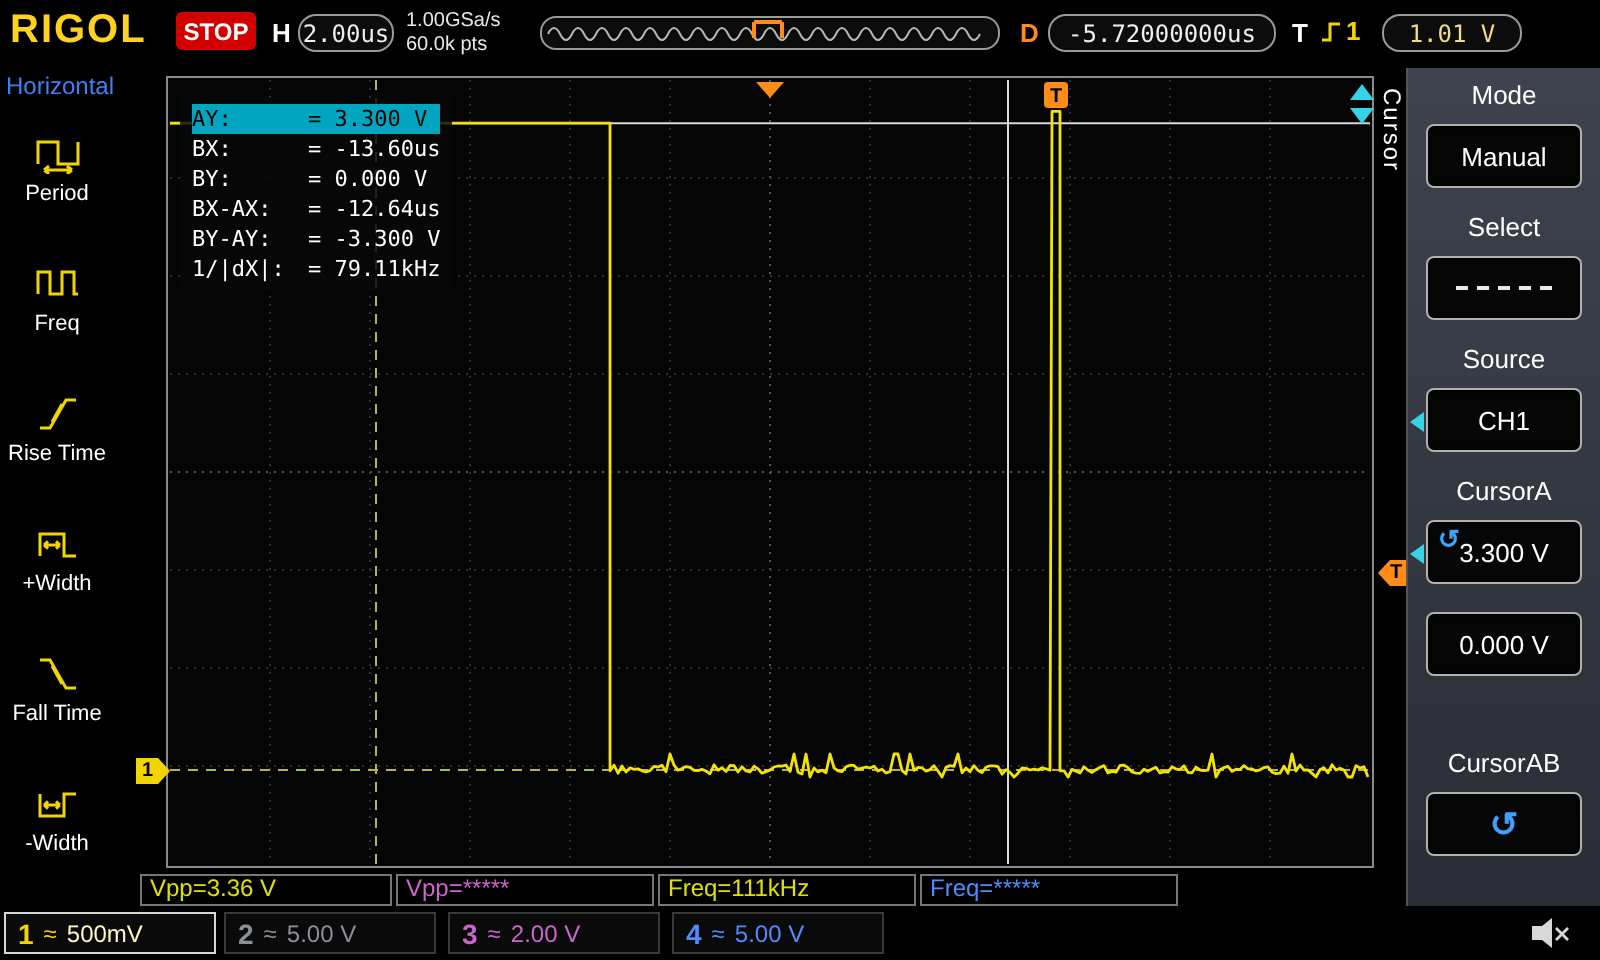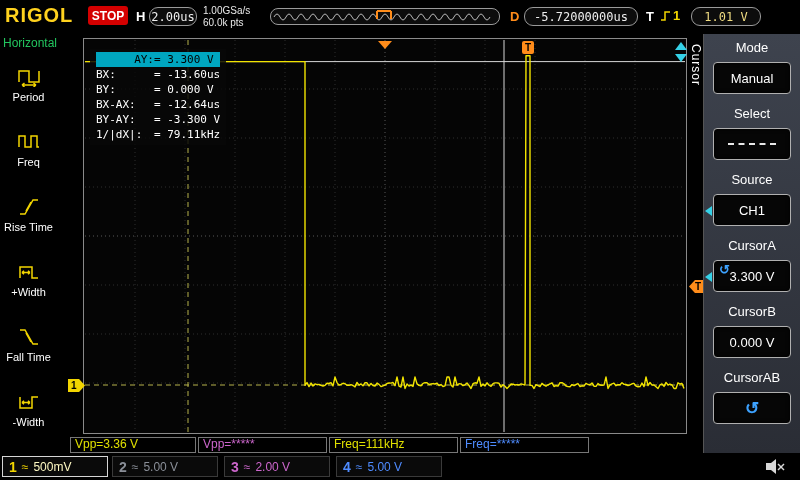--- a/index.html
+++ b/index.html
@@ -18,32 +18,32 @@
   .wavestrip{position:absolute;left:270px;top:8px;width:230px;height:17px;border:1px solid #9a9a9a;border-radius:8px;background:#0c0c0c;overflow:hidden;}
   .dlabel{position:absolute;left:510px;top:9px;color:#ff8c1a;font-weight:bold;font-size:13px;}
   .delaybox{left:524px;top:7px;width:114px;height:19px;}
   .tlabel{position:absolute;left:646px;top:9px;color:#fff;font-weight:bold;font-size:13px;}
   .trigsrc{position:absolute;left:659px;top:8px;display:flex;align-items:center;gap:1px;}
   .trigsrc .tnum{color:#f2d500;font-weight:bold;font-size:13px;}
   .levelbox{left:691px;top:7px;width:70px;height:19px;color:#f0dc82;}
 
   
   .sidebar{position:absolute;left:0;top:34px;width:57px;height:419px;background:#000;}
-  .sidebar-title{font-size:12px;color:#22c55e;padding:2px 0 2px 3px;}
+  .sidebar-title{font-size:12px;color:#3b82f6;padding:2px 0 2px 3px;}
   .menu-item{height:65px;display:flex;flex-direction:column;align-items:center;justify-content:center;gap:4px;cursor:pointer;}
   .menu-item svg{stroke:#f2d500;fill:none;stroke-width:1.5;}
   .menu-item .lbl{font-size:11px;color:#fff;white-space:nowrap;}
 
   
   .grid-wrap{position:absolute;left:83px;top:38px;width:606px;height:398px;}
   #scope-svg{position:absolute;left:0;top:0;}
   .cursor-info{position:absolute;left:7px;top:11px;background:rgba(8,8,8,0.84);padding:3px 6px;font-family:"DejaVu Sans Mono",monospace;font-size:11px;line-height:15px;color:#fff;z-index:5;}
   .cur-row{display:flex;white-space:pre;}
   .cur-row .cl{width:58px;}
-  .cur-row.hl{background:#00a6c0;color:#000;text-align:right;}
+  .cur-row.hl{background:#00a6c0;color:#000;}
 
   .ch1-marker{position:absolute;left:68px;top:379px;width:17px;height:13px;background:#f2d500;color:#000;font-size:10px;font-weight:bold;line-height:13px;padding-left:3px;clip-path:polygon(0 0,65% 0,100% 50%,65% 100%,0 100%);}
   .trig-marker{position:absolute;left:689px;top:280px;width:17px;height:13px;background:#ff8c1a;color:#000;font-size:10px;font-weight:bold;line-height:13px;padding-left:6px;clip-path:polygon(35% 0,100% 0,100% 100%,35% 100%,0 50%);}
   .cursor-tab{position:absolute;left:689px;top:44px;width:14px;height:80px;color:#fff;font-size:12px;writing-mode:vertical-rl;letter-spacing:1px;}
 
   
   .rmenu{position:absolute;left:703px;top:34px;width:97px;height:419px;background:linear-gradient(180deg,#3e434e 0%,#2a2d35 100%);border-left:1px solid #555;padding-top:4px;}
   .rsec{height:66px;position:relative;text-align:center;}
   .rsec .hdr{color:#fff;font-size:13px;height:20px;line-height:20px;}
   .rbtn{position:relative;margin:4px auto 0;width:78px;height:32px;background:#060606;border:1px solid #b0b0b0;border-radius:4px;color:#fff;font-size:13px;display:flex;align-items:center;justify-content:center;cursor:pointer;box-shadow:inset 0 0 4px #000;}
@@ -208,21 +208,20 @@
     </div>
     <div class="rsec">
       <div class="hdr">CursorA</div>
       <div class="adj-arrow"></div>
       <div class="rbtn">
         <span class="rot corner">↺</span>
         <span>3.300 V</span>
       </div>
     </div>
     <div class="rsec">
-      <div class="hdr">CursorB</div>
       <div class="rbtn">
         <span>0.000 V</span>
       </div>
     </div>
     <div class="rsec">
       <div class="hdr">CursorAB</div>
       <div class="rbtn">
         <span class="rot big">↺</span>
       </div>
     </div>

